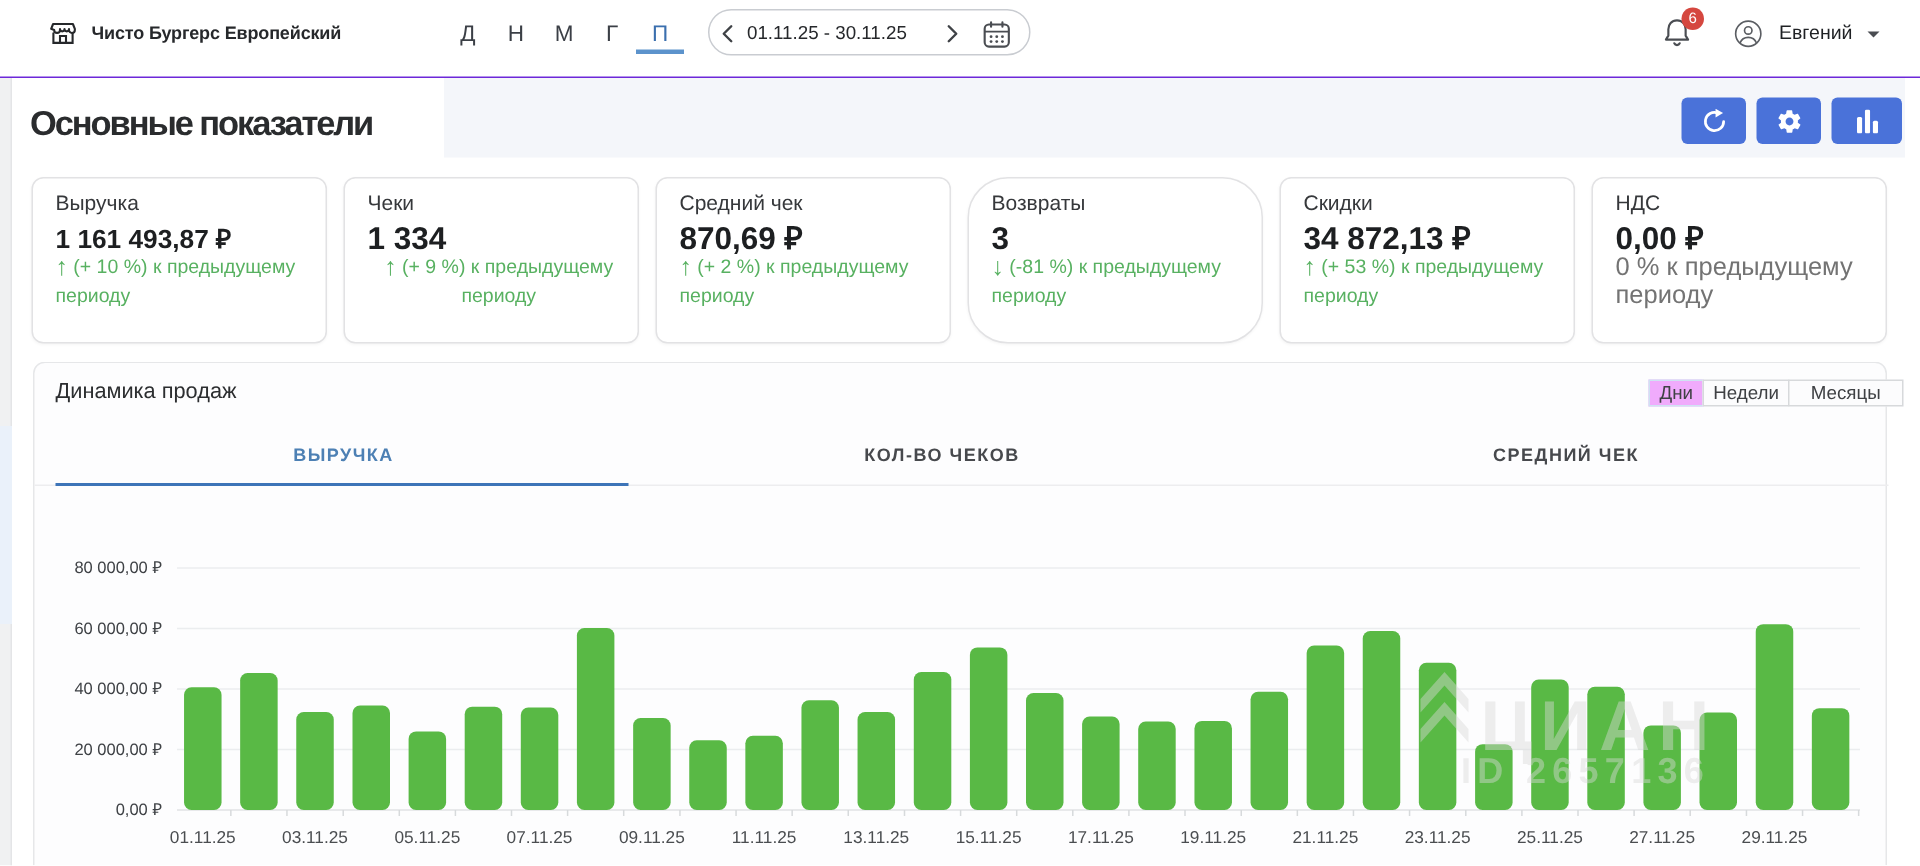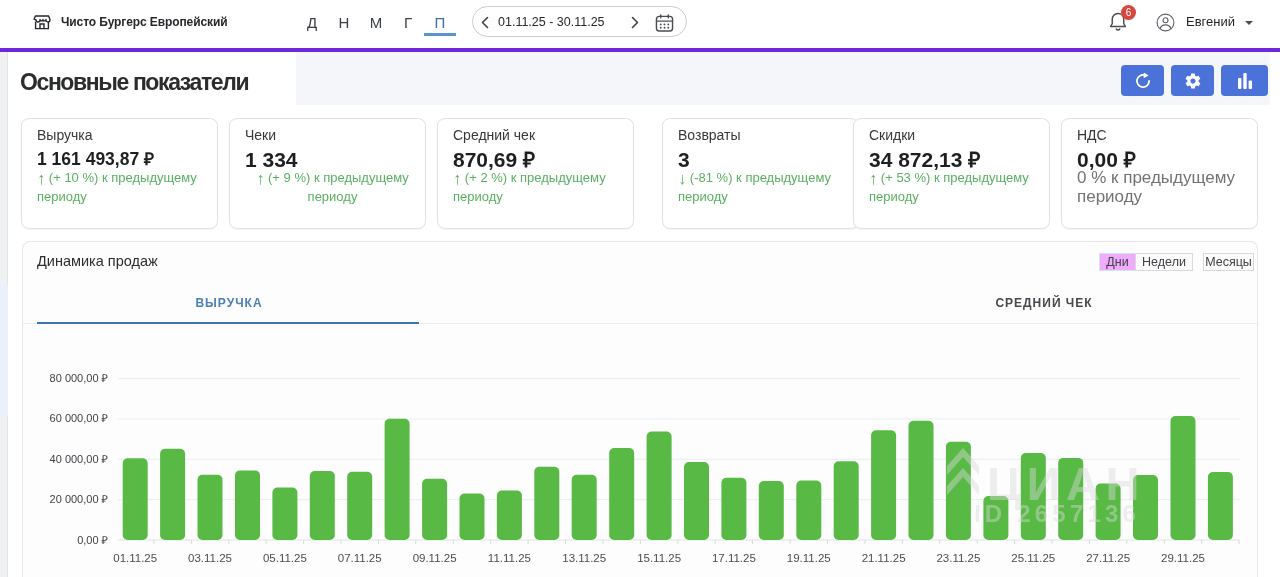--- a/index.html
+++ b/index.html
@@ -1,18 +1,18 @@
 <!DOCTYPE html>
 <html><head>
 <meta charset="utf-8">
 <style>
 * { margin:0; padding:0; box-sizing:border-box; }
 html,body { width:1280px; height:577px; overflow:hidden; background:#fff; }
 body { font-family:"Liberation Sans", sans-serif; position:relative; }
-#topbar { position:absolute; left:0; top:0; width:1280px; height:52px; background:#fff; border-bottom:4px solid #6d28d9; }
+#topbar { position:absolute; left:0; top:0; width:1280px; height:52px; background:#fff; border-bottom:1px solid #6d28d9; }
 .brand { position:absolute; left:61px; top:15px; font-size:12px; font-weight:700; color:#26282b; letter-spacing:-0.1px; }
 #storeicon { position:absolute; left:33px; top:15px; }
 .ptabs { position:absolute; left:300px; top:0; height:52px; }
 .ptab { position:absolute; top:14px; font-size:15px; color:#3b3f46; width:32px; text-align:center; }
 .ptab.active { color:#3b6fae; }
 .ptab.active:after { content:""; position:absolute; left:0; right:0; top:19px; height:2.5px; background:#5c93cc; }
 #datepill { position:absolute; left:472px; top:6px; width:215px; height:31px; border:1px solid #c9ccd1; border-radius:16px; background:#fff; }
 #datetext { position:absolute; left:25px; top:8px; width:135px; text-align:left; font-size:12.5px; color:#26282b; }
 #bellwrap { position:absolute; left:1109px; top:11px; }
 #badge { position:absolute; left:1121px; top:5px; width:15px; height:15px; border-radius:50%; background:#d5473f; color:#fff; font-size:10px; text-align:center; line-height:15px; }
@@ -137,44 +137,45 @@
 <div class="card" style="left:229px;text-align:center;">
   <div class="ctitle">Чеки</div>
   <div class="cvalue">1 334</div>
   <div class="cgreen"><span class="arr">↑</span> (+ 9 %) к предыдущему<br>периоду</div>
 </div>
 <div class="card" style="left:437px;">
   <div class="ctitle">Средний чек</div>
   <div class="cvalue">870,69 ₽</div>
   <div class="cgreen"><span class="arr">↑</span> (+ 2 %) к предыдущему<br>периоду</div>
 </div>
-<div class="card" style="left:662px;">
+<div class="card" style="left:645px;border-radius:27px;">
   <div class="ctitle">Возвраты</div>
   <div class="cvalue">3</div>
   <div class="cgreen"><span class="arr">↓</span> (-81 %) к предыдущему<br>периоду</div>
 </div>
 <div class="card" style="left:853px;padding-left:38px;">
   <div class="ctitle">Скидки</div>
   <div class="cvalue">34 872,13 ₽</div>
   <div class="cgreen"><span class="arr">↑</span> (+ 53 %) к предыдущему<br>периоду</div>
 </div>
 <div class="card" style="left:1061px;">
   <div class="ctitle">НДС</div>
   <div class="cvalue">0,00 ₽</div>
   <div class="cgray">0 % к предыдущему<br>периоду</div>
 </div>
 
 <div id="panel">
   <div id="ptitle">Динамика продаж</div>
   <div id="toggle">
     <div class="tseg on" style="left:0; width:37px;">Дни</div>
     <div class="tseg" style="left:36px; width:58px;">Недели</div>
-    <div class="tseg" style="left:93px; width:51px;margin-left:11px;">Месяцы</div>
+    <div class="tseg" style="left:93px; width:77px;">Месяцы</div>
   </div>
   <div class="tab on" style="left:0px;">ВЫРУЧКА</div>
+  <div class="tab" style="left:399px;">КОЛ-ВО ЧЕКОВ</div>
   <div class="tab" style="left:815px;">СРЕДНИЙ ЧЕК</div>
   <div id="tabgray"></div>
   <div id="tabline"></div>
 </div>
 <svg id="chart" style="position:absolute;left:0;top:355px;" width="1280" height="222" viewBox="0 0 1280 222">
     <line x1="118" y1="23.599999999999994" x2="1240" y2="23.599999999999994" stroke="#ebedef" stroke-width="1"></line>
     <text x="108" y="27.099999999999994" text-anchor="end" font-size="11" fill="#3f4246" font-family="Liberation Sans, sans-serif">80 000,00 ₽</text>
     <line x1="118" y1="63.94999999999999" x2="1240" y2="63.94999999999999" stroke="#ebedef" stroke-width="1"></line>
     <text x="108" y="67.44999999999999" text-anchor="end" font-size="11" fill="#3f4246" font-family="Liberation Sans, sans-serif">60 000,00 ₽</text>
     <line x1="118" y1="104.3" x2="1240" y2="104.3" stroke="#ebedef" stroke-width="1"></line>

